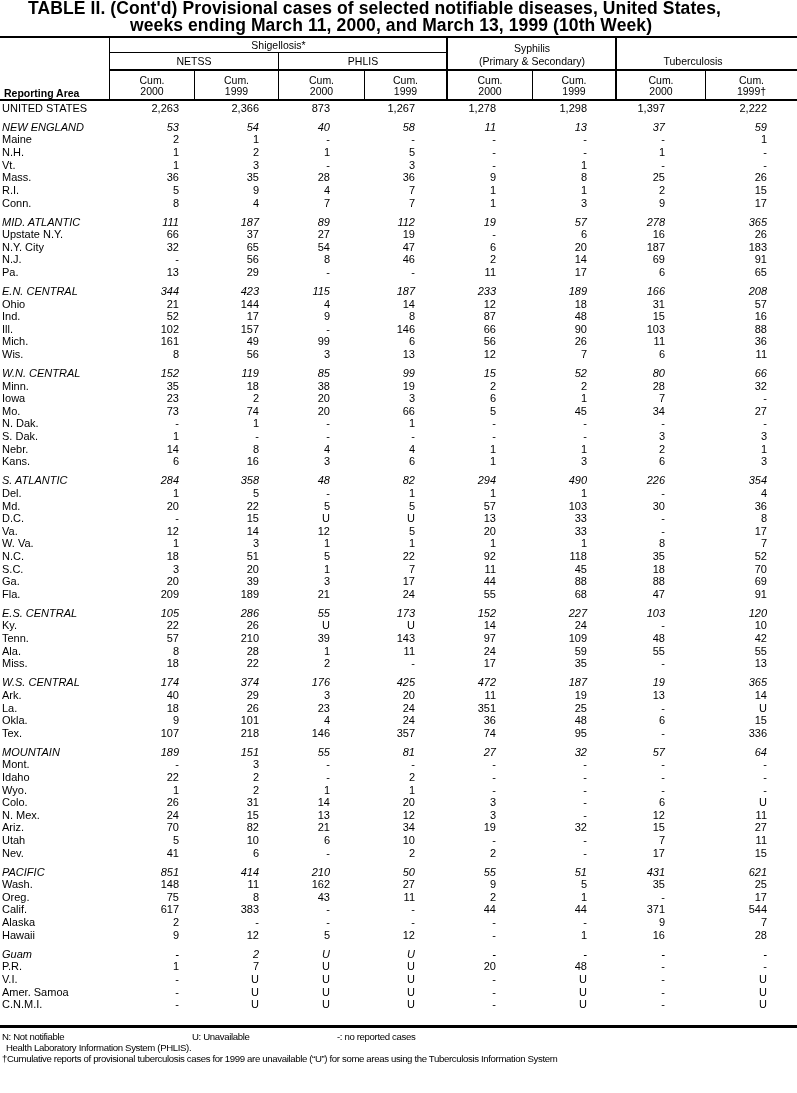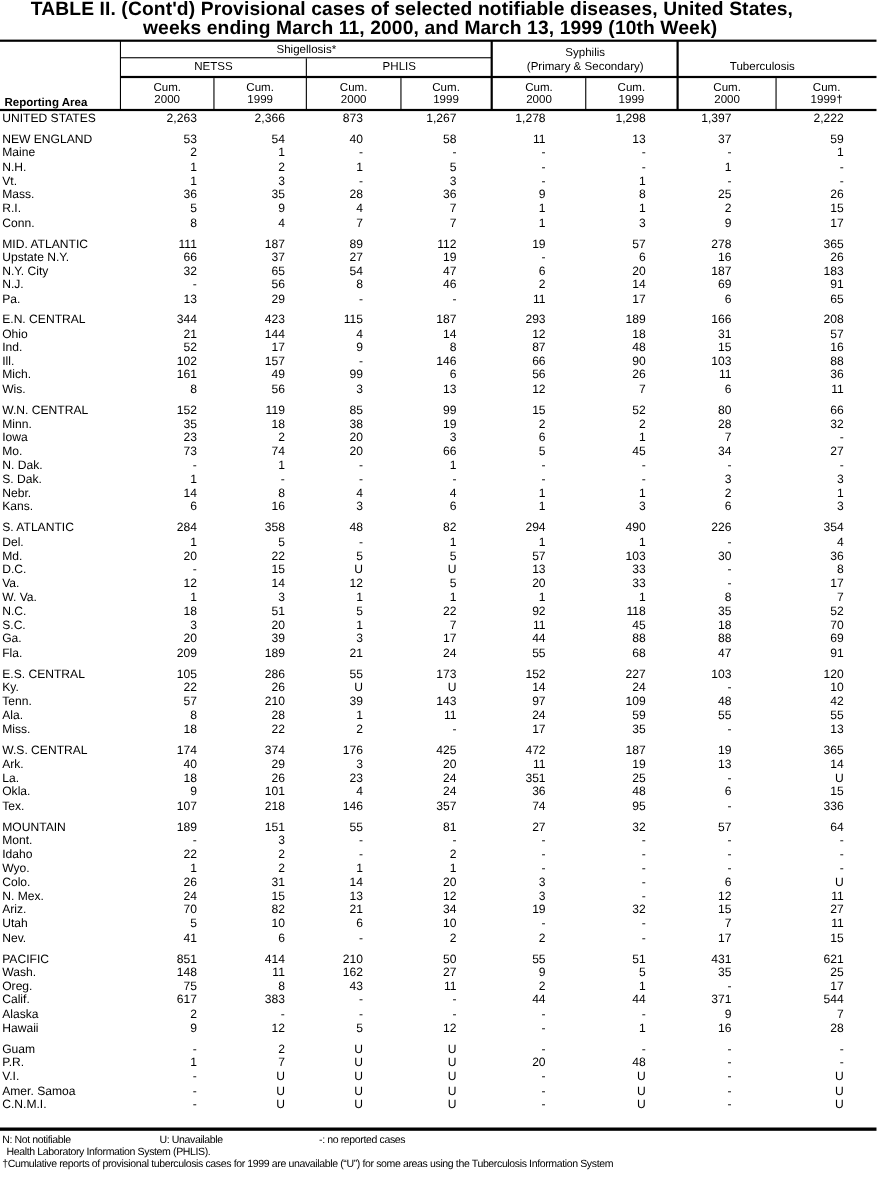--- a/index.html
+++ b/index.html
@@ -6,21 +6,21 @@
   body { width: 797px; height: 1093px; overflow: hidden; font-family: "Liberation Sans", sans-serif; color: #000; position: relative; }
   .title { position: absolute; left: 4px; top: 0px; width: 790px; font-weight: bold; font-size: 17.5px; line-height: 17px; letter-spacing: 0.1px; margin-left: 24px; }
   .title .l1 { display: block; white-space: nowrap; }
   .title .l2 { display: block; white-space: nowrap; padding-left: 102px; }
   .rule { position: absolute; background: #000; }
   .hdr { position: absolute; font-size: 10.5px; text-align: center; line-height: 11px; white-space: nowrap; }
   .hdr.b { font-weight: normal; }
   .ra-label { position: absolute; left: 4px; top: 87px; font-size: 10.5px; font-weight: bold; }
   #rows { position: absolute; left: 0; top: 102px; width: 797px; }
   .row { position: relative; height: 12.65px; font-size: 11px; line-height: 12.65px; white-space: nowrap; }
-  .row.gap { margin-top: 6.2px; }
+  .row.gap { margin-top: 6.2px; font-style: italic; }
   .row .area { position: absolute; left: 2px; }
   .row .v { position: absolute; text-align: right; width: 60px; }
   .c0 { left: 119px; } .c1 { left: 199px; } .c2 { left: 270px; } .c3 { left: 355px; }
   .c4 { left: 436px; } .c5 { left: 527px; } .c6 { left: 605px; } .c7 { left: 707px; }
   .foot { position: absolute; left: 2px; top: 1031px; width: 795px; font-size: 9.6px; line-height: 11.2px; letter-spacing: -0.35px; }
   .foot div { white-space: nowrap; }
   .foot .ind { padding-left: 4px; }
   .legend span { display: inline-block; }
 </style>
 </head>
@@ -206,21 +206,21 @@
       <span class="v c5">17</span>
       <span class="v c6">6</span>
       <span class="v c7">65</span>
     </div>
     <div class="row gap">
       <span class="area">E.N. CENTRAL</span>
       <span class="v c0">344</span>
       <span class="v c1">423</span>
       <span class="v c2">115</span>
       <span class="v c3">187</span>
-      <span class="v c4">293</span>
+      <span class="v c4">233</span>
       <span class="v c5">189</span>
       <span class="v c6">166</span>
       <span class="v c7">208</span>
     </div>
     <div class="row">
       <span class="area">Ohio</span>
       <span class="v c0">21</span>
       <span class="v c1">144</span>
       <span class="v c2">4</span>
       <span class="v c3">14</span>
@@ -800,17 +800,17 @@
       <span class="v c5">U</span>
       <span class="v c6">-</span>
       <span class="v c7">U</span>
     </div>
   </div>
 
 <div class="rule" style="left:0;top:1025px;width:797px;height:3px;"></div>
 
 <div class="foot">
   <div class="legend">
-    <span style="width:143px;">N: Not notifiable</span><span style="width:145px;">U: Unavailable</span><span>-: no reported cases</span>
+    <span style="width:143px;">N: Not notifiable</span><span style="width:145px;margin-left:47px;">U: Unavailable</span><span>-: no reported cases</span>
   </div>
   <div class="ind">Health Laboratory Information System (PHLIS).</div>
   <div>†Cumulative reports of provisional tuberculosis cases for 1999 are unavailable (“U”) for some areas using the Tuberculosis Information System</div>
 </div>
 
 </body></html>

